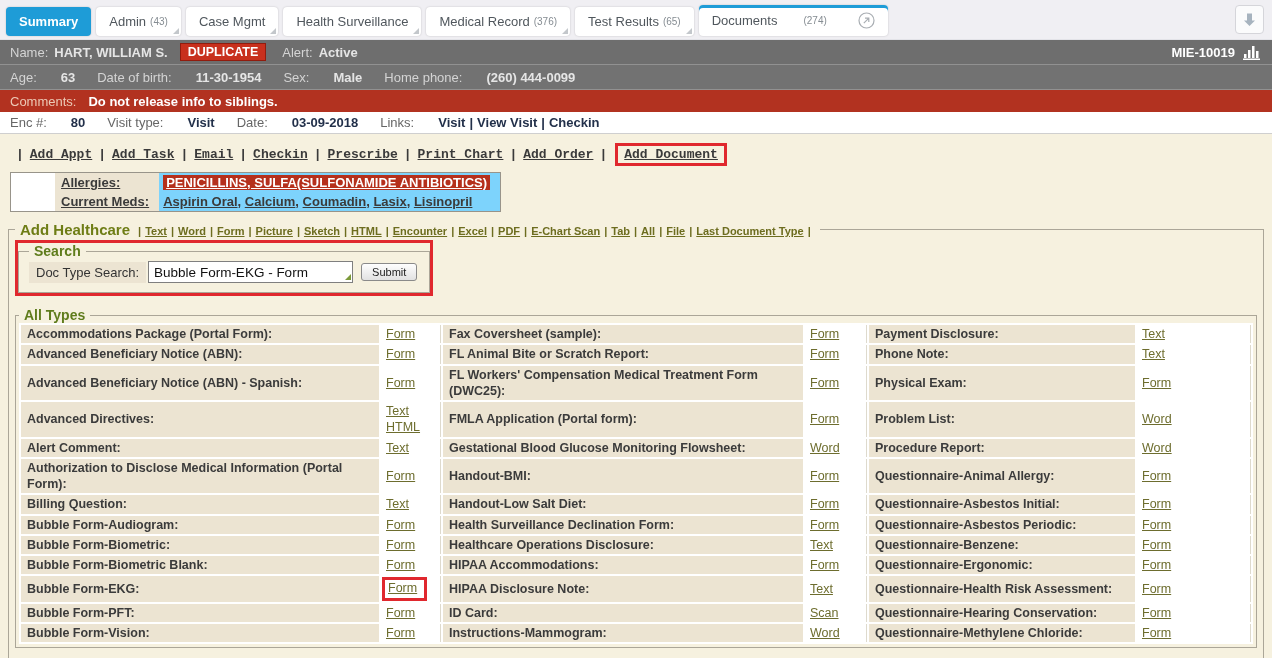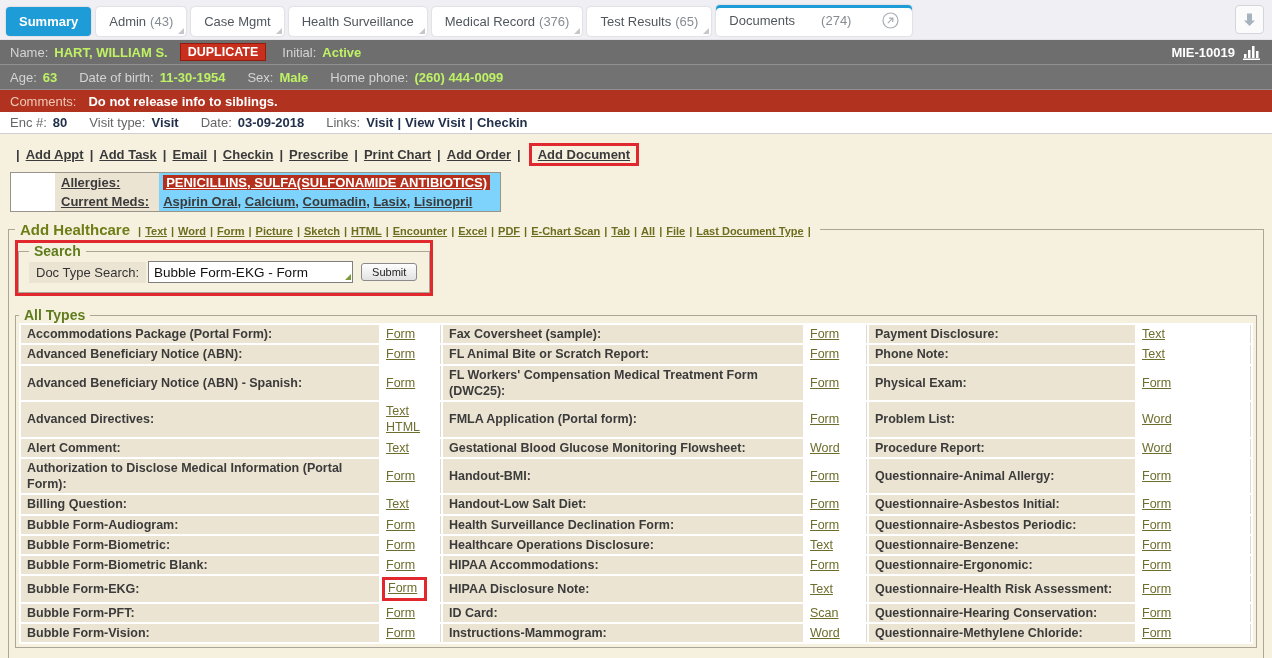--- a/index.html
+++ b/index.html
@@ -13,49 +13,49 @@
 
   
   .tabbar { height:40px; background:#f0eff3; border-bottom:1px solid #e3e3e8;
     display:flex; align-items:flex-end; padding:0 6px 3px 6px; position:relative; }
   .tabs { display:flex; gap:5px; align-items:flex-end; }
   .tab { position:relative; background:#fff; border-radius:4px; padding:7px 13px;
     color:#50575d; box-shadow:0 0 2px rgba(0,0,0,.2); white-space:nowrap;
     display:flex; align-items:center; }
   .tab.active { background:var(--accent-blue,#1e9cd7); color:#fff; font-weight:bold; }
   .tab.current { box-shadow:inset 0 3px 0 var(--accent-blue,#1e9cd7), 0 0 2px rgba(0,0,0,.2);gap:22px; }
-  .tab-count { font-size:13px; color:#858c92; margin-left:4px; }
+  .tab-count { font-size:10px; color:#858c92; margin-left:4px; }
   .fold { position:absolute; right:2px; bottom:2px; width:0; height:0;
     border-left:6px solid transparent; border-bottom:6px solid #c3c7cb; }
   .ext-icon { margin-left:9px; display:inline-flex; }
   .dl-btn { position:absolute; right:8px; top:5px; width:29px; height:29px;
     background:#fbfbfc; border:1px solid #d5d5da; border-radius:4px;
     display:flex; align-items:center; justify-content:center; cursor:pointer; }
 
   
   .bar { display:flex; align-items:center; padding:0 10px; white-space:nowrap; }
-  .grp { margin-right:22px; display:flex; align-items:center; }
+  .grp { margin-right:22px; display:flex; align-items:center;gap:18px; }
   .name-bar { height:25px; background:#6e6e6e; color:#fff; border-bottom:1px solid #919191; }
   .age-bar  { height:25px; background:#727272; color:#fff; border-bottom:1px solid #919191; }
   .bar .lbl { color:#d4d4d4; margin-right:6px; }
-  .bar .val { font-weight:bold; color:#bef264; }
+  .bar .val { font-weight:bold; color:#e5e5e5; }
   .dup-badge { background:var(--badge-red,#c8301d); border:1px solid #911c0e; color:#fff;
     font-weight:bold; padding:1px 7px; margin:0 16px 0 12px; font-size:12.5px; }
   .bar-right { margin-left:auto; display:flex; align-items:center; gap:8px; font-weight:bold; }
   .comments-bar { height:22px; background:var(--alert-red,#b23220); color:#fff; }
   .comments-bar .lbl { color:#ecc9b6; margin-right:12px; }
   .comments-bar .val { font-weight:bold; color:#fff; }
   .enc-bar { height:22px; background:#fff; border-bottom:1px solid #cfcfcf; }
   .enc-bar .lbl { color:#666; margin-right:6px; }
   .enc-bar .val, .enc-bar a { color:#22304a; font-weight:bold; text-decoration:none; }
   .enc-bar .sep { color:#22304a; font-weight:bold; margin:0 4px; }
 
   
   .content { padding:5px 8px 0 8px; }
-  .action-links { font-weight:bold; padding:4px 0 5px 2px; color:#3a3a3a; }
+  .action-links { font-weight:bold; padding:4px 0 5px 2px; color:#3a3a3a;font-family:Liberation Mono, monospace; }
   .action-links a { color:#3a3a3a; text-decoration:underline; }
   .action-links .sep { margin:0 6px; text-decoration:none; }
   .redbox { display:inline-block; border:3px solid var(--annotation-red,#e0282e);
     padding:1px 6px; margin-left:2px; }
 
   .allergy-box { display:inline-block; background:#fff; border:1px solid #98948a; margin:1px 0 4px 2px;padding-left:44px; }
   .allergy-box table { border-collapse:collapse; }
   .al-label { background:var(--beige,#ece4d2); padding:2px 10px 2px 6px; }
   .al-label a { color:#3a3a3a; font-weight:bold; text-decoration:underline; }
   .al-value { background:#7dd3fc; padding:2px 10px 2px 4px; }
@@ -142,21 +142,21 @@
     <svg width="15" height="16" viewBox="0 0 15 16">
       <path d="M7.5 14 L2 8.5 H5 V1.5 H10 V8.5 H13 Z" fill="#a7b3bf"></path>
     </svg>
   </div>
 </div>
 
 <div class="bar name-bar">
   <span class="lbl">Name:</span>
   <span class="val">HART, WILLIAM S.</span>
   <span class="dup-badge">DUPLICATE</span>
-  <span class="lbl">Initial:</span>
+  <span class="lbl">Alert:</span>
   <span class="val">Active</span>
   <span class="bar-right">
     <span>MIE-10019</span>
     <svg width="19" height="15" viewBox="0 0 19 15">
       <rect x="1" y="9" width="2.5" height="4" fill="#fff"></rect>
       <rect x="5" y="5" width="2.5" height="8" fill="#fff"></rect>
       <rect x="9" y="1" width="2.5" height="12" fill="#fff"></rect>
       <rect x="13" y="6" width="2.5" height="7" fill="#fff"></rect>
       <rect x="0" y="13.5" width="17" height="1.5" fill="#fff"></rect>
     </svg>

